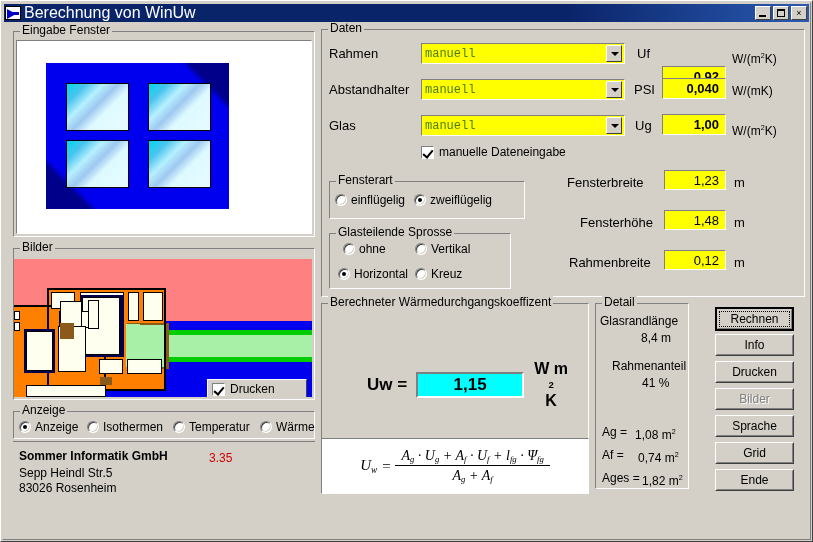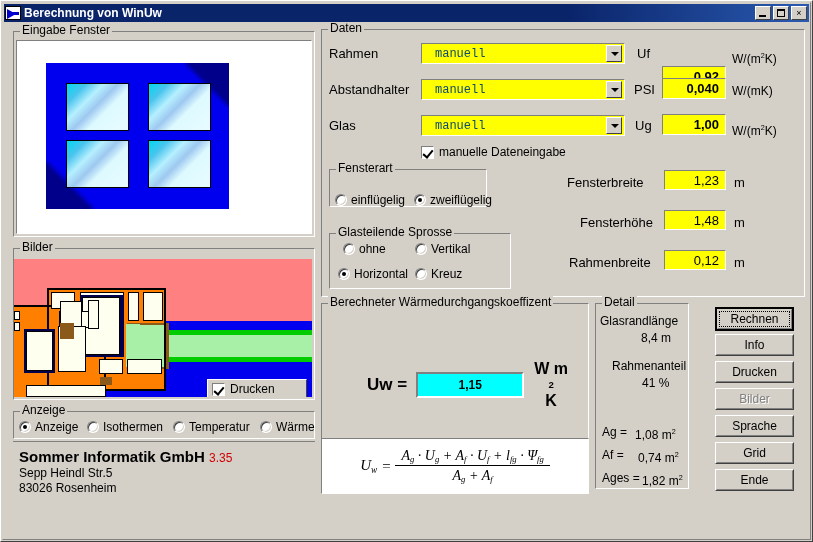--- a/index.html
+++ b/index.html
@@ -35,21 +35,21 @@
     border:1px solid #000;box-sizing:border-box;
   }
   .titlebar-icon .tri{
     position:absolute;left:1px;top:2px;width:0;height:0;
     border-left:9px solid #0000cd;border-top:5px solid transparent;border-bottom:5px solid transparent;
   }
   .titlebar-icon .bar{
     position:absolute;left:1px;top:5px;width:12px;height:3px;background:#0000cd;
   }
   .titlebar-text{
-    color:#fff;font-weight:bold;font-size:12px;
+    color:#fff;font-weight:normal;font-size:16px;
     font-family:"Liberation Sans",sans-serif;letter-spacing:0px;
     white-space:nowrap;
   }
   .title-btns{margin-left:auto;display:flex;gap:2px;padding-right:2px;}
   .tbtn{
     width:16px;height:14px;background:#d4d0c8;
     border-top:1px solid #ffffff;border-left:1px solid #ffffff;
     border-right:1px solid #404040;border-bottom:1px solid #404040;
     position:relative;box-sizing:border-box;
   }
@@ -83,22 +83,22 @@
   }
 
   
   .combo{
     position:absolute;height:21px;background:#ffff00;
     border-top:1px solid #808080;border-left:1px solid #808080;
     border-right:1px solid #ffffff;border-bottom:1px solid #ffffff;
     box-sizing:border-box;display:flex;align-items:center;
   }
   .combo .ctxt{
-    padding-left:13px;font-family:"Liberation Mono","DejaVu Sans Mono",monospace;
-    font-size:12px;color:#0c4a6e;flex:1;white-space:nowrap;
+    padding-left:3px;font-family:"Liberation Mono","DejaVu Sans Mono",monospace;
+    font-size:12px;color:#4d7c0f;flex:1;white-space:nowrap;
   }
   .combo .carrow{
     width:16px;height:17px;margin-right:2px;background:#d4d0c8;
     border-top:1px solid #ffffff;border-left:1px solid #ffffff;
     border-right:1px solid #404040;border-bottom:1px solid #404040;
     position:relative;box-sizing:border-box;flex:0 0 auto;
   }
   .combo .carrow:after{
     content:"";position:absolute;left:4px;top:6px;width:0;height:0;
     border-left:4px solid transparent;border-right:4px solid transparent;border-top:4px solid #000;
@@ -191,26 +191,26 @@
   .frac .num{padding:0 6px 1px 6px;border-bottom:1px solid #000;white-space:nowrap;}
   .frac .den{padding:2px 6px 0 6px;white-space:nowrap;}
   sub{font-size:.62em;vertical-align:-.28em;font-style:italic;}
   .sup2{font-size:.6em;vertical-align:super;}
 
   .uwrow{position:absolute;display:flex;align-items:center;}
   .uwbox{
     width:108px;height:26px;background:#00ffff;
     border-top:2px solid #808080;border-left:2px solid #808080;
     border-right:2px solid #ffffff;border-bottom:2px solid #ffffff;
-    box-sizing:border-box;text-align:center;font-weight:bold;font-size:12px;line-height:22px;
+    box-sizing:border-box;text-align:center;font-weight:bold;font-size:17px;line-height:22px;
   }
   .unitfrac{display:inline-flex;flex-direction:column;align-items:center;font-weight:bold;font-size:16px;line-height:16px;margin-left:10px;}
 
   .addr{position:absolute;font-size:12px;line-height:15px;white-space:nowrap;}
-  .addr.b{font-weight:bold;font-size:15px;}
+  .addr.b{font-weight:bold;font-size:12px;}
   .ver{position:absolute;color:#d00000;font-size:12px;}
   .det{position:absolute;font-size:12px;line-height:14px;white-space:nowrap;}
 </style>
 </head>
 <body>
 
 <div class="win">
   <div class="win-inner"></div>
 
   <div class="titlebar">
@@ -352,21 +352,21 @@
   </div>
   <div class="lbl" style="left:634px;top:117px;">Ug</div>
   <div class="yval bold" style="left:661px;top:113px;width:64px;height:21px;">1,00</div>
   <div class="lbl s12" style="left:731px;top:119px;">W/(m<span class="sup2">2</span>K)</div>
 
   <div class="check" style="left:420px;top:144px;">
     <span class="cbox on"></span>
     <span>manuelle Dateneingabe</span>
   </div>
 
-  <div class="group" style="left:328px;top:168px;width:158px;height:38px;padding-left:28px;">
+  <div class="group" style="left:328px;top:180px;width:196px;height:38px;padding-left:28px;">
     <div class="gb2"></div>
     <div class="group-label">Fensterart</div>
   </div>
   <div class="radio" style="left:334px;top:192px;">
     <span class="rdot"></span>
     <span>einflügelig</span>
   </div>
   <div class="radio" style="left:413px;top:192px;">
     <span class="rdot on"></span>
     <span>zweiflügelig</span>

